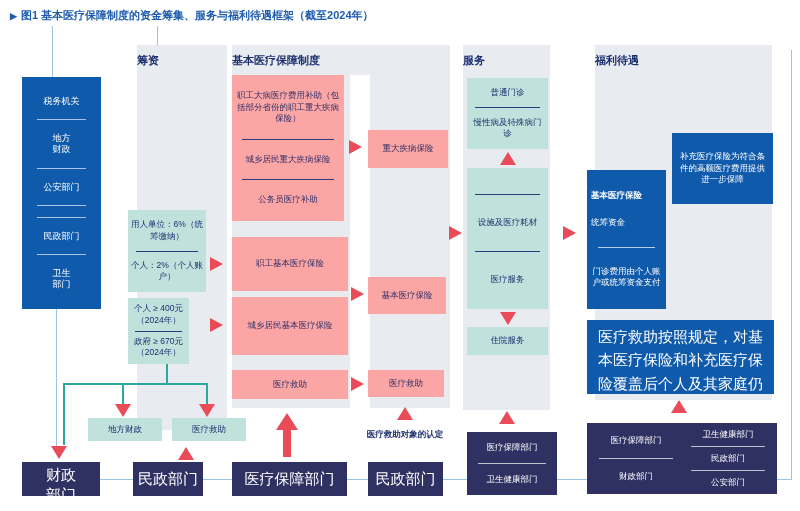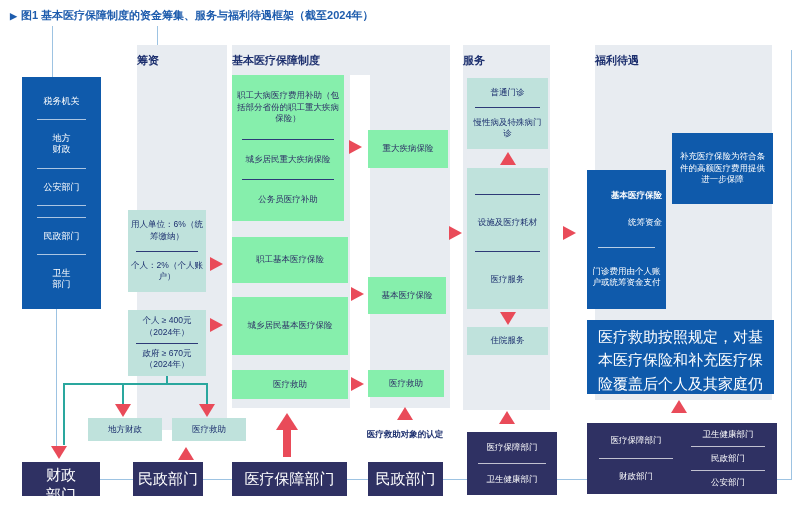--- a/index.html
+++ b/index.html
@@ -13,22 +13,22 @@
   .title .marker{font-size:9px;margin-right:4px;}
   
   .band{background:#e8ecf1;}
   .hdr{font-size:11px;font-weight:bold;color:#1c2f6e;text-align:left;line-height:20px;}
   
   .sidebar{background:#0f5aab;color:#fff;display:flex;flex-direction:column;justify-content:space-evenly;align-items:center;padding:6px 4px;box-sizing:border-box;}
   .sidebar .item{font-size:9px;text-align:center;line-height:1.25;padding:2px 0;}
   .sidebar .sep{width:70%;height:1px;background:rgba(255,255,255,.65);}
   
   .teal-box{background:#bfe2dc;color:#1c2f6e;display:flex;flex-direction:column;justify-content:space-evenly;align-items:center;box-sizing:border-box;padding:4px 3px;}
-  .pink-box{background:#86efac;color:#2d2f66;display:flex;flex-direction:column;justify-content:space-evenly;align-items:center;box-sizing:border-box;padding:4px 3px;}
-  .blue-box{background:#0f5aab;color:#fff;display:flex;flex-direction:column;justify-content:space-evenly;align-items:flex-end;box-sizing:border-box;padding:5px 4px;}
+  .pink-box{background:#fca5a5;color:#2d2f66;display:flex;flex-direction:column;justify-content:space-evenly;align-items:center;box-sizing:border-box;padding:4px 3px;}
+  .blue-box{background:#0f5aab;color:#fff;display:flex;flex-direction:column;justify-content:space-evenly;align-items:flex-start;box-sizing:border-box;padding:5px 4px;}
   .navy-box{background:#2f3163;color:#fff;display:flex;flex-direction:column;justify-content:space-evenly;align-items:center;box-sizing:border-box;padding:3px;}
   .sec{font-size:8.5px;text-align:center;line-height:1.35;}
   .sec.bold{font-weight:bold;}
   .sec.lg{font-size:15px;}
   .div-navy{width:86%;height:1px;background:#2d3a77;margin:3px auto;}
   .div-light{width:80%;height:1px;background:rgba(255,255,255,.7);margin:3px auto;}
   .narrow{max-width:2.4em;}
   
   .arr-r{width:0;height:0;border-top:7px solid transparent;border-bottom:7px solid transparent;border-left:13px solid #e94b59;}
   .arr-u{width:0;height:0;border-left:8px solid transparent;border-right:8px solid transparent;border-bottom:13px solid #e94b59;}
@@ -92,34 +92,34 @@
     <div class="item">民政部门</div>
     <div class="sep"></div>
     <div class="item narrow">卫生部门</div>
   </div>
 
   <div class="abs teal-box" style="left:128px;top:210px;width:78px;height:82px;">
     <div class="sec">用人单位：6%（统筹缴纳）</div>
     <div class="div-navy"></div>
     <div class="sec">个人：2%（个人账户）</div>
   </div>
-  <div class="abs teal-box" style="left:128px;top:310px;width:78px;height:66px;">
+  <div class="abs teal-box" style="left:128px;top:298px;width:61px;height:66px;">
     <div class="sec">个人 ≥ 400元（2024年）</div>
     <div class="div-navy"></div>
     <div class="sec">政府 ≥ 670元（2024年）</div>
   </div>
 
   <div class="abs pink-box" style="left:232px;top:75px;width:112px;height:146px;">
     <div class="sec">职工大病医疗费用补助（包括部分省份的职工重大疾病保险）</div>
     <div class="div-navy"></div>
     <div class="sec">城乡居民重大疾病保险</div>
     <div class="div-navy"></div>
     <div class="sec">公务员医疗补助</div>
   </div>
-  <div class="abs pink-box" style="left:232px;top:237px;width:116px;height:46px;align-items:center;">
+  <div class="abs pink-box" style="left:232px;top:237px;width:116px;height:54px;align-items:center;">
     <div class="sec">职工基本医疗保险</div>
   </div>
   <div class="abs pink-box" style="left:232px;top:297px;width:116px;height:58px;">
     <div class="sec">城乡居民基本医疗保险</div>
   </div>
   <div class="abs pink-box" style="left:232px;top:370px;width:116px;height:29px;">
     <div class="sec">医疗救助</div>
   </div>
 
   <div class="abs pink-box" style="left:368px;top:130px;width:80px;height:38px;">

